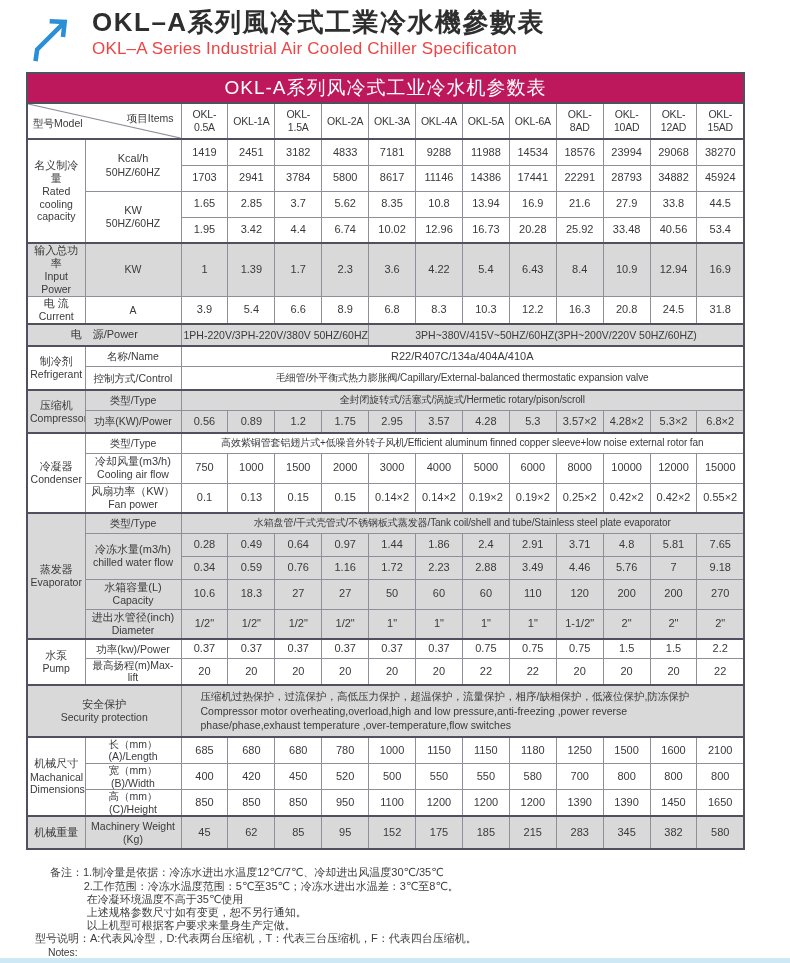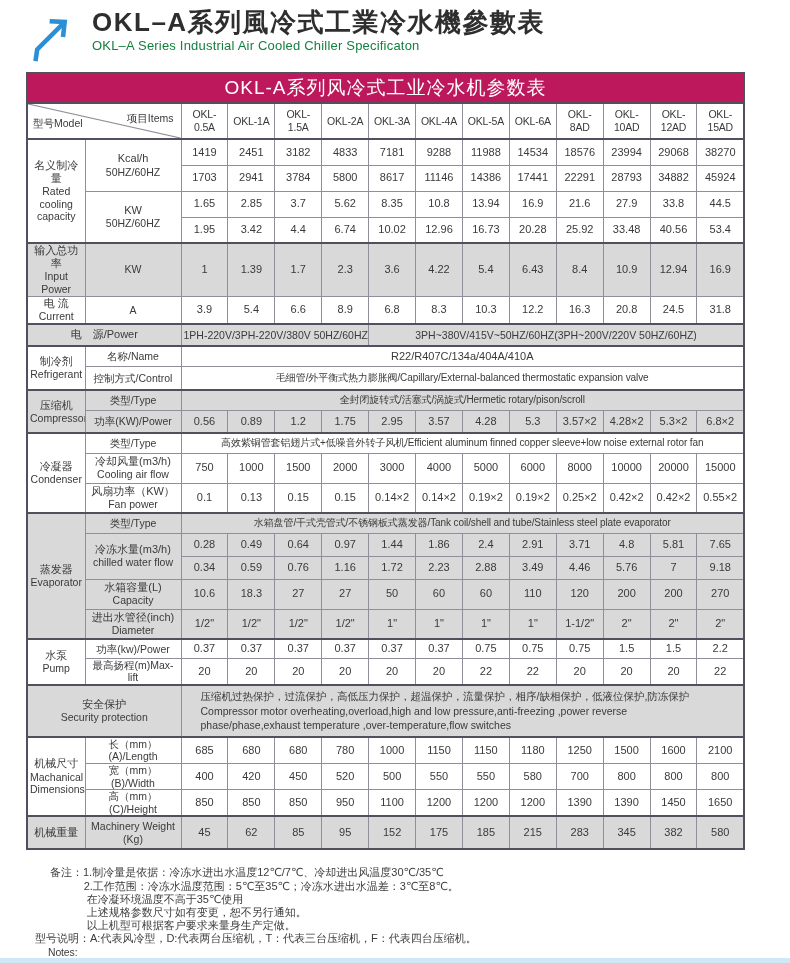--- a/index.html
+++ b/index.html
@@ -6,21 +6,21 @@
   body{
     width:790px;height:963px;position:relative;background:#ffffff;
     font-family:"Liberation Sans","DejaVu Sans",sans-serif;color:#333;
     overflow:hidden;
   }
   
   .page-header{display:flex;align-items:flex-start;padding:8px 0 0 28px;}
   .logo{width:50px;height:50px;margin-top:4px;flex:0 0 auto;}
   .titles{margin-left:14px;}
   .title-zh{font-size:26px;font-weight:700;letter-spacing:1.5px;color:#2e2e2e;line-height:1.15;}
-  .title-en{font-size:13px;font-weight:400;letter-spacing:0.2px;color:#15803d;line-height:1.25;}
+  .title-en{font-size:17px;font-weight:400;letter-spacing:0.2px;color:#ef4444;line-height:1.25;}
   
   .table-wrap{margin:10px 0 0 26px;}
   table{
     border-collapse:collapse;table-layout:fixed;width:719px;
     border:2px solid #50505e;font-size:11px;color:#3a3a3a;
   }
   td,th{
     border:1px solid #8f8f99;padding:0 2px;text-align:center;
     font-weight:normal;vertical-align:middle;line-height:1.2;overflow:hidden;
   }
@@ -297,21 +297,21 @@
   <td>750</td>
           <td>1000</td>
           <td>1500</td>
           <td>2000</td>
           <td>3000</td>
           <td>4000</td>
           <td>5000</td>
           <td>6000</td>
           <td>8000</td>
           <td>10000</td>
-          <td>20000</td>
+          <td>12000</td>
           <td>15000</td>
         </tr>
   <tr class="r-fan">
     <td class="lbl">
       <span class="zh">风扇功率（KW）</span>
       <span class="en">Fan power</span>
     </td>
   <td>0.1</td>
           <td>0.13</td>
           <td>0.15</td>

